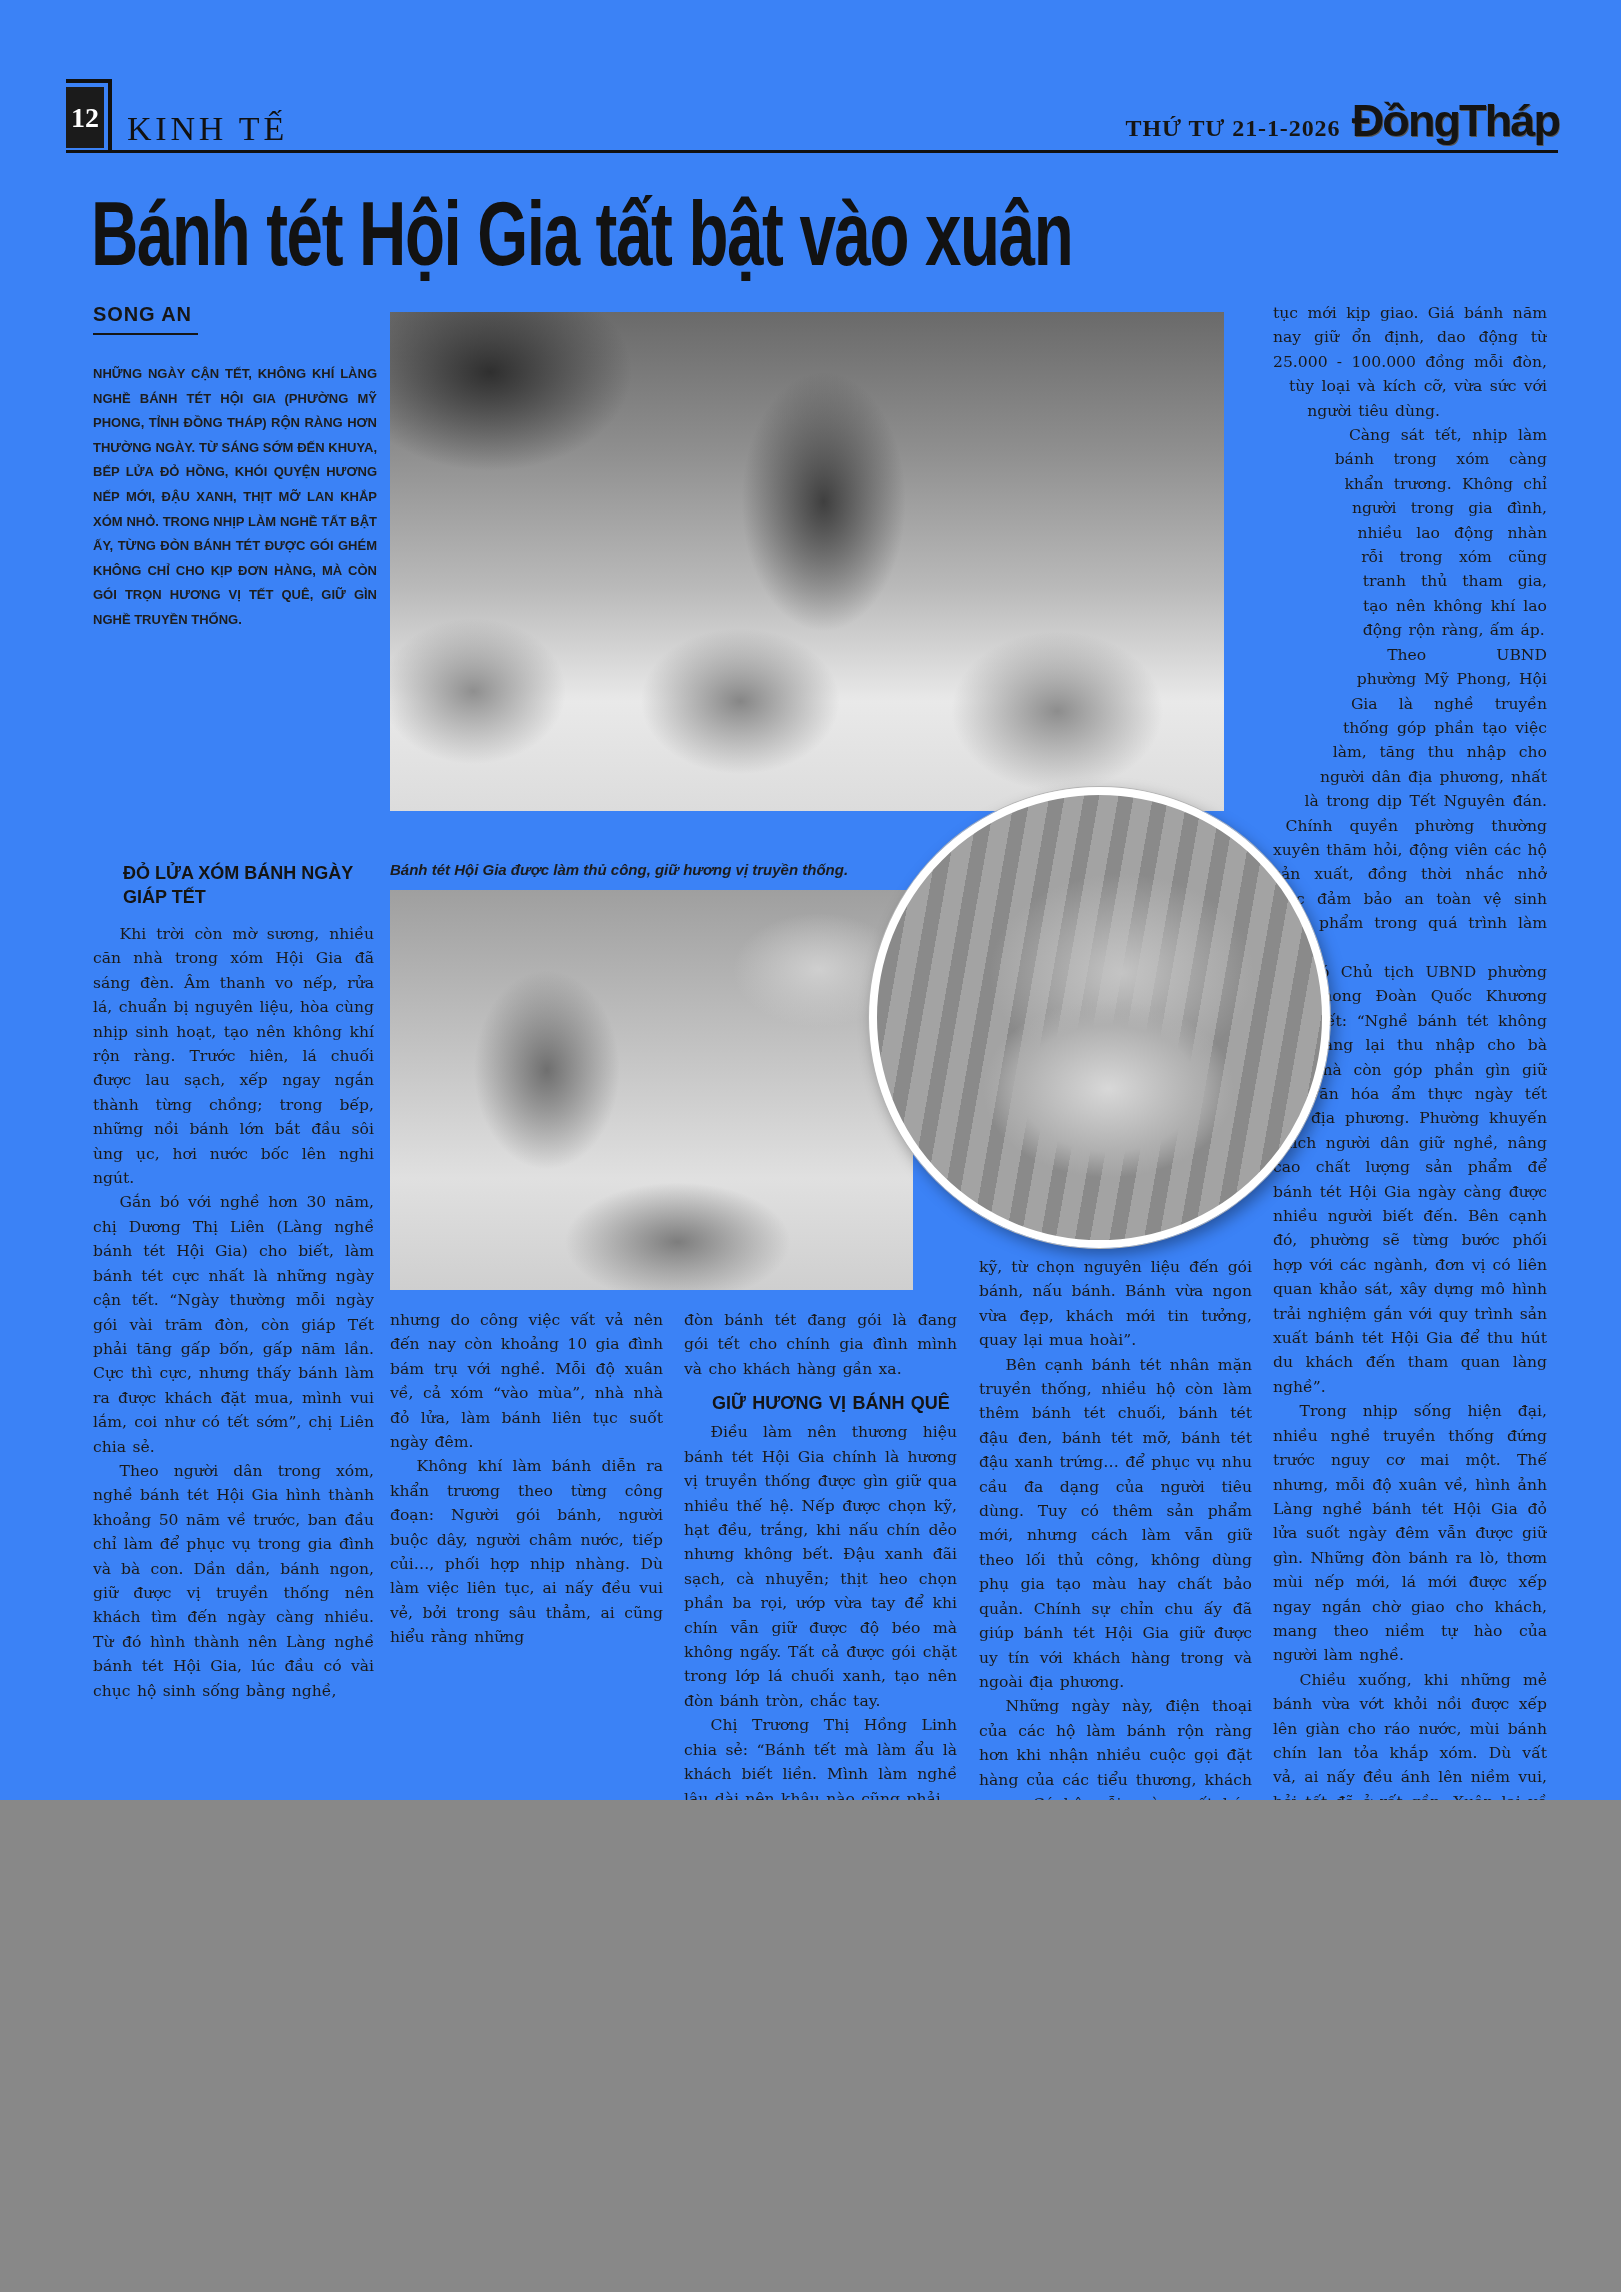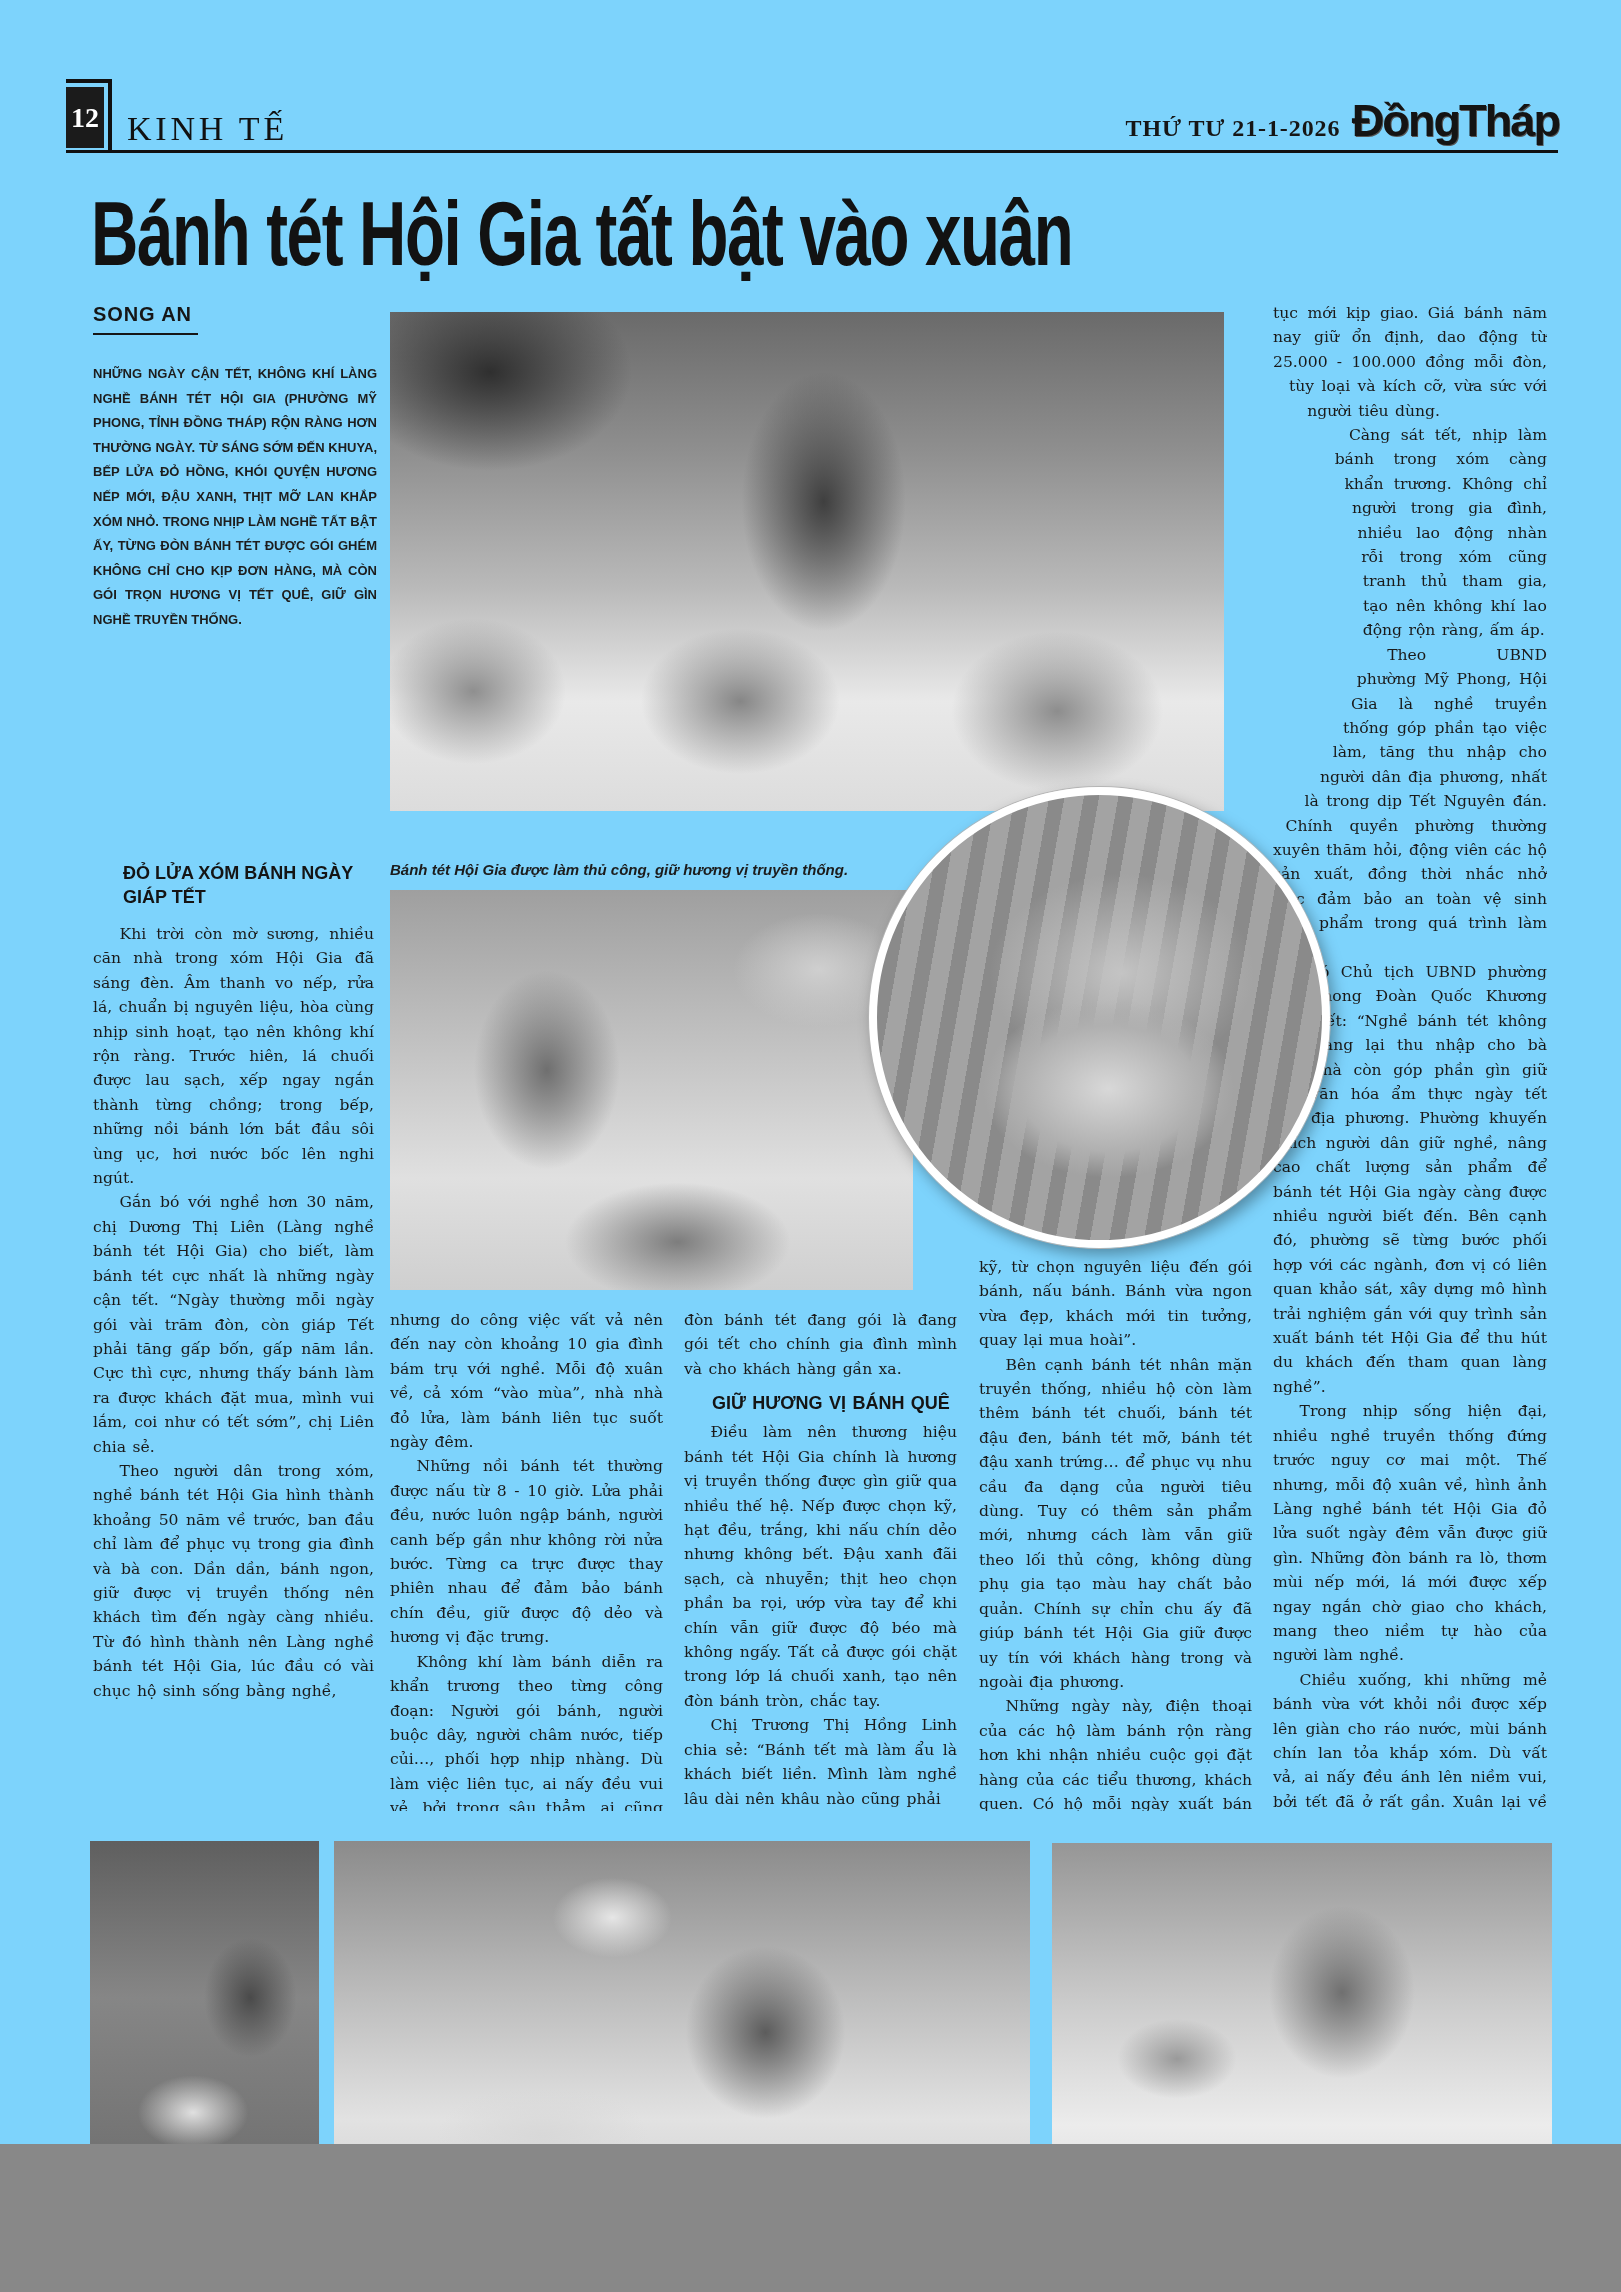--- a/index.html
+++ b/index.html
@@ -1,16 +1,16 @@
 <!DOCTYPE html>
 <html style="font-size:15px"><head>
 <meta charset="utf-8">
 <style>
   html,body{margin:0;padding:0;background:#888;}
-  .page{position:relative;width:1621px;height:2144px;background:#7dd3fc;overflow:hidden;
+  .page{position:relative;width:1621px;height:1800px;background:#3b82f6;overflow:hidden;
         font-family:"Liberation Serif",serif;color:#161616;}
 
   
   .hdr-bracket-top{position:absolute;left:66px;top:79px;width:45px;height:3.8px;background:#111;}
   .hdr-bracket-side{position:absolute;left:108px;top:79px;width:3.8px;height:72px;background:#111;}
   .hdr-pagebox{position:absolute;left:66px;top:87px;width:38px;height:61px;background:#1b1b1b;
                color:#fff;display:flex;align-items:center;justify-content:center;
                font-family:"Liberation Serif",serif;font-size:28px;font-weight:bold;}
   .hdr-section{position:absolute;left:127px;top:110px;font-family:"Liberation Serif",serif;
                font-size:34px;letter-spacing:3.8px;color:#111;}
@@ -123,21 +123,20 @@
   <div class="lead">NHỮNG NGÀY CẬN TẾT, KHÔNG KHÍ LÀNG NGHỀ BÁNH TÉT HỘI GIA (PHƯỜNG MỸ PHONG, TỈNH ĐỒNG THÁP) RỘN RÀNG HƠN THƯỜNG NGÀY. TỪ SÁNG SỚM ĐẾN KHUYA, BẾP LỬA ĐỎ HỒNG, KHÓI QUYỆN HƯƠNG NẾP MỚI, ĐẬU XANH, THỊT MỠ LAN KHẮP XÓM NHỎ. TRONG NHỊP LÀM NGHỀ TẤT BẬT ẤY, TỪNG ĐÒN BÁNH TÉT ĐƯỢC GÓI GHÉM KHÔNG CHỈ CHO KỊP ĐƠN HÀNG, MÀ CÒN GÓI TRỌN HƯƠNG VỊ TẾT QUÊ, GIỮ GÌN NGHỀ TRUYỀN THỐNG.</div>
   <div class="subhead subhead1">ĐỎ LỬA XÓM BÁNH NGÀY GIÁP TẾT</div>
   <div class="bodycol col1">
     <p>Khi trời còn mờ sương, nhiều căn nhà trong xóm Hội Gia đã sáng đèn. Âm thanh vo nếp, rửa lá, chuẩn bị nguyên liệu, hòa cùng nhịp sinh hoạt, tạo nên không khí rộn ràng. Trước hiên, lá chuối được lau sạch, xếp ngay ngắn thành từng chồng; trong bếp, những nồi bánh lớn bắt đầu sôi ùng ục, hơi nước bốc lên nghi ngút.</p>
     <p>Gắn bó với nghề hơn 30 năm, chị Dương Thị Liên (Làng nghề bánh tét Hội Gia) cho biết, làm bánh tét cực nhất là những ngày cận tết. “Ngày thường mỗi ngày gói vài trăm đòn, còn giáp Tết phải tăng gấp bốn, gấp năm lần. Cực thì cực, nhưng thấy bánh làm ra được khách đặt mua, mình vui lắm, coi như có tết sớm”, chị Liên chia sẻ.</p>
     <p>Theo người dân trong xóm, nghề bánh tét Hội Gia hình thành khoảng 50 năm về trước, ban đầu chỉ làm để phục vụ trong gia đình và bà con. Dần dần, bánh ngon, giữ được vị truyền thống nên khách tìm đến ngày càng nhiều. Từ đó hình thành nên Làng nghề bánh tét Hội Gia, lúc đầu có vài chục hộ sinh sống bằng nghề,</p>
   </div>
 
   <div class="bodycol col2">
     <p class="cont">nhưng do công việc vất vả nên đến nay còn khoảng 10 gia đình bám trụ với nghề. Mỗi độ xuân về, cả xóm “vào mùa”, nhà nhà đỏ lửa, làm bánh liên tục suốt ngày đêm.</p>
-    <p>Những nồi bánh tét thường được nấu từ 8 - 10 giờ. Lửa phải đều, nước luôn ngập bánh, người canh bếp gần như không rời nửa bước. Từng ca trực được thay phiên nhau để đảm bảo bánh chín đều, giữ được độ dẻo và hương vị đặc trưng.</p>
     <p>Không khí làm bánh diễn ra khẩn trương theo từng công đoạn: Người gói bánh, người buộc dây, người châm nước, tiếp củi…, phối hợp nhịp nhàng. Dù làm việc liên tục, ai nấy đều vui vẻ, bởi trong sâu thẳm, ai cũng hiểu rằng những</p>
   </div>
 
   <div class="bodycol col3">
     <p class="cont">đòn bánh tét đang gói là đang gói tết cho chính gia đình mình và cho khách hàng gần xa.</p>
     <div class="subhead">GIỮ HƯƠNG VỊ BÁNH QUÊ</div>
     <p>Điều làm nên thương hiệu bánh tét Hội Gia chính là hương vị truyền thống được gìn giữ qua nhiều thế hệ. Nếp được chọn kỹ, hạt đều, trắng, khi nấu chín dẻo nhưng không bết. Đậu xanh đãi sạch, cà nhuyễn; thịt heo chọn phần ba rọi, ướp vừa tay để khi chín vẫn giữ được độ béo mà không ngấy. Tất cả được gói chặt trong lớp lá chuối xanh, tạo nên đòn bánh tròn, chắc tay.</p>
     <p>Chị Trương Thị Hồng Linh chia sẻ: “Bánh tết mà làm ẩu là khách biết liền. Mình làm nghề lâu dài nên khâu nào cũng phải</p>
   </div>
 

